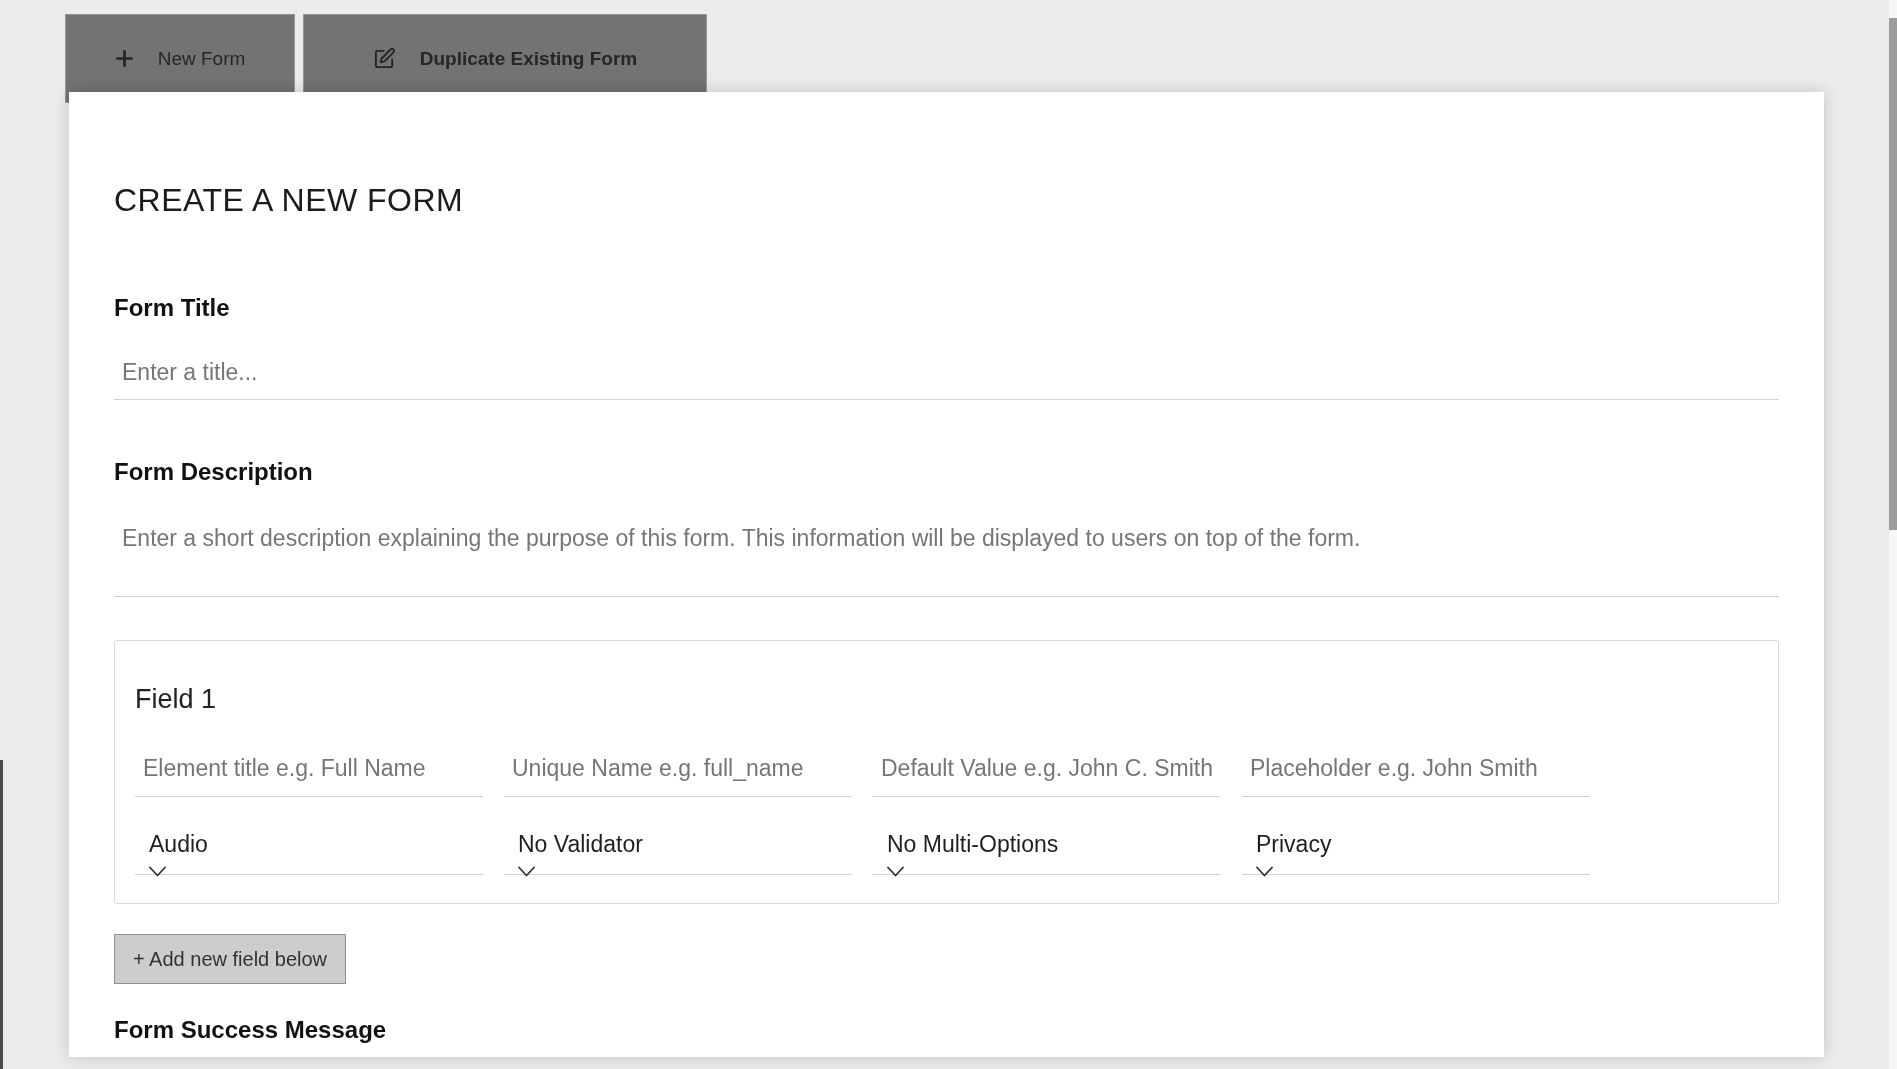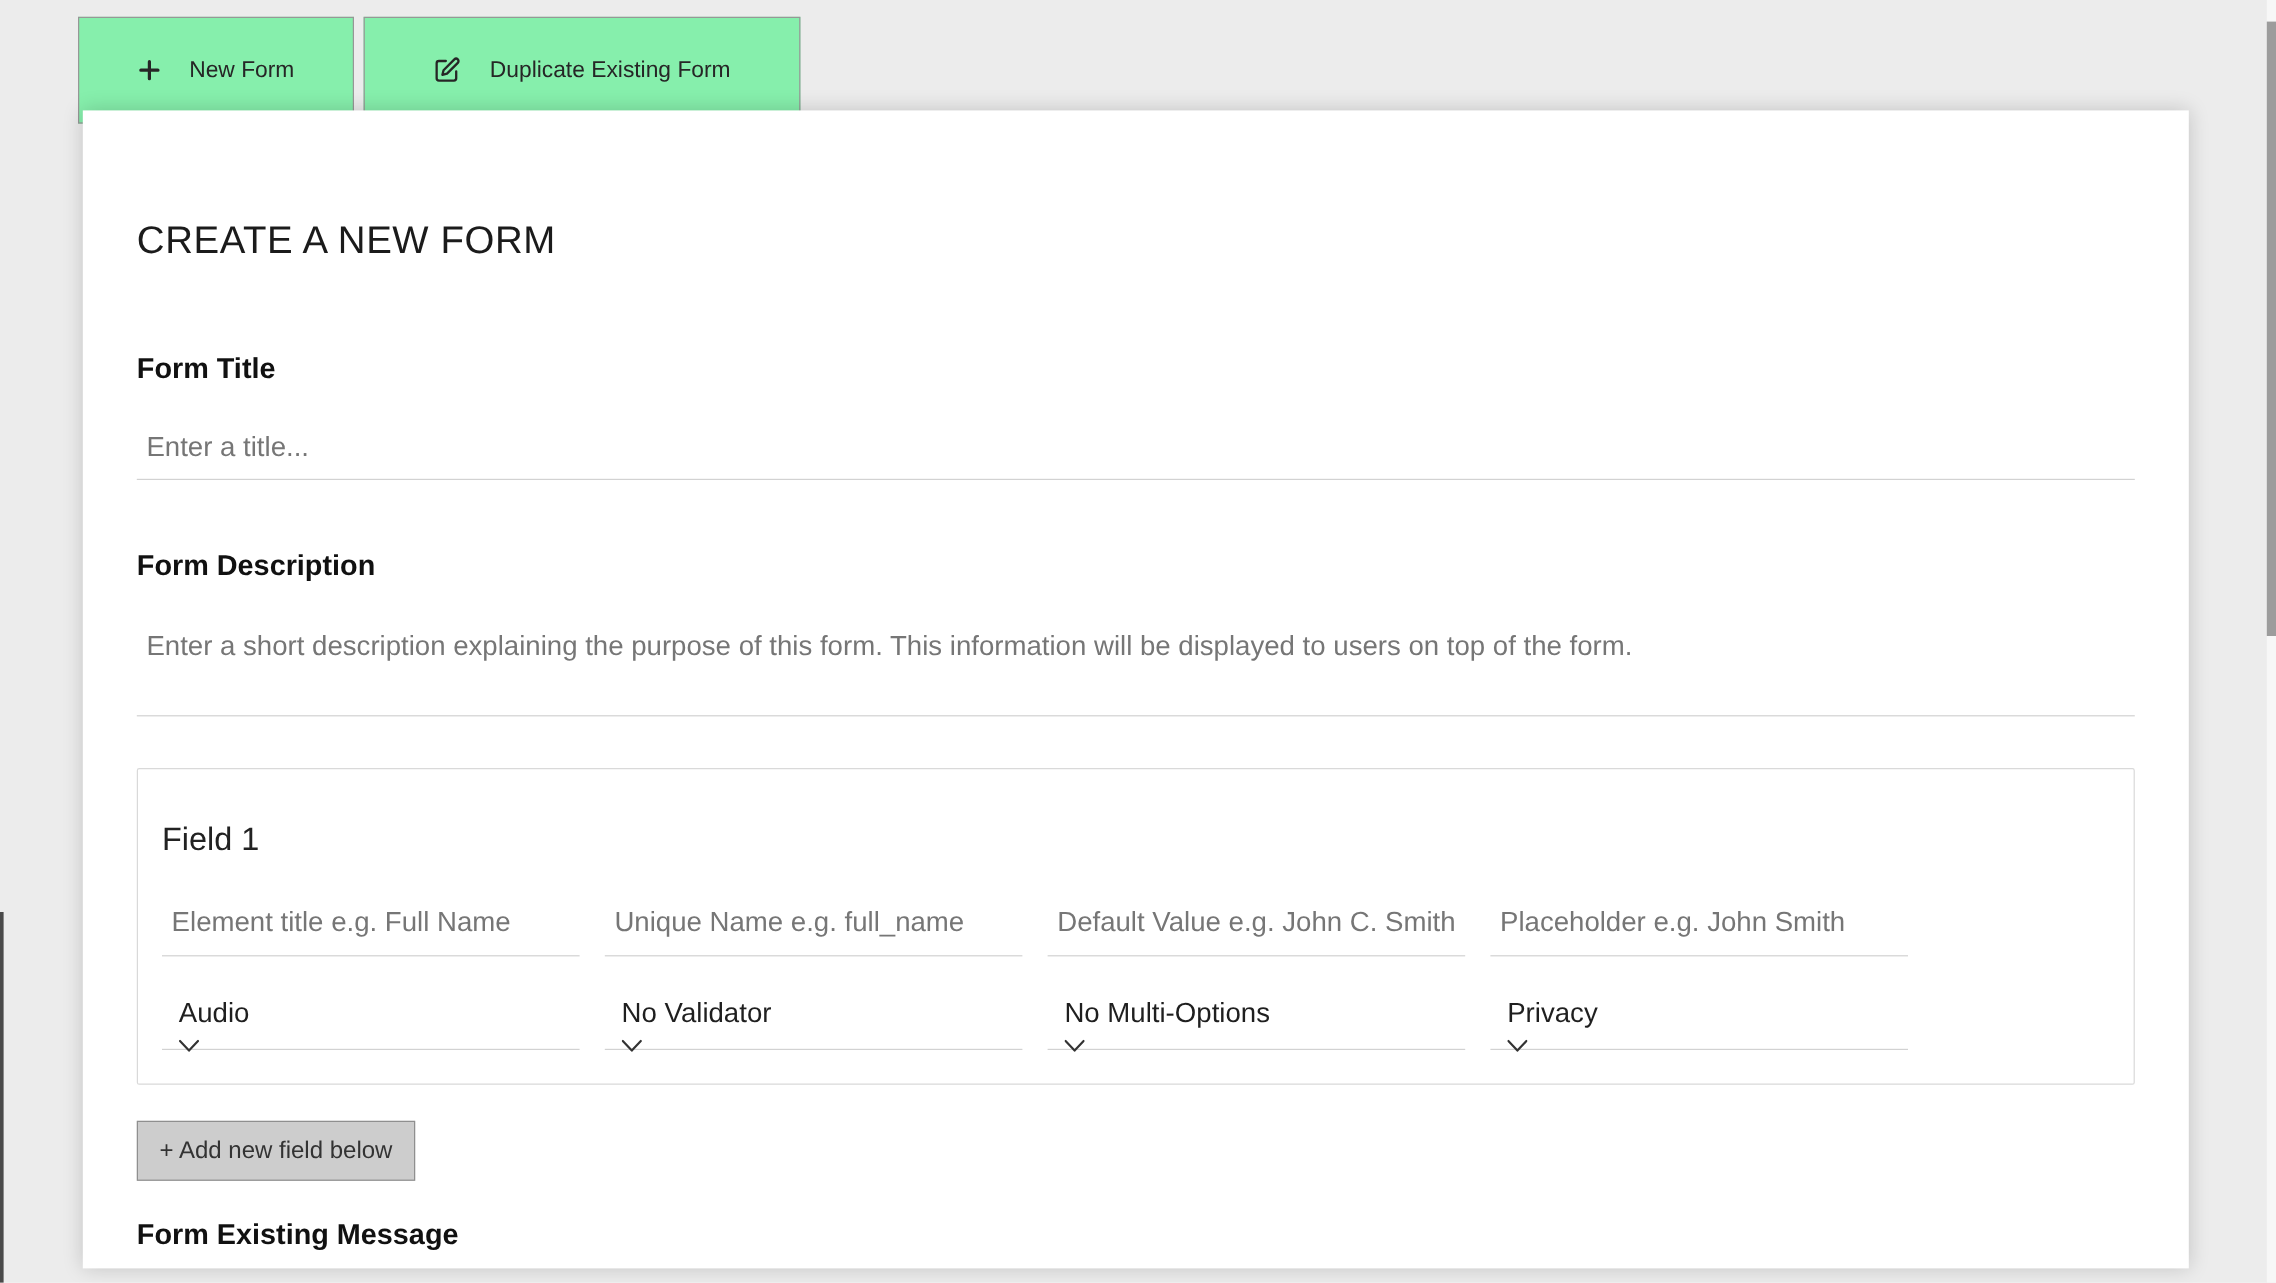--- a/index.html
+++ b/index.html
@@ -12,29 +12,29 @@
     color:#212121;
   }
 
   
   .tabs {
     position:absolute; left:65px; top:14px;
     display:flex; gap:8px;
   }
   .tab {
     height:89px;
-    background:#86efac;
+    background:#737373;
     border:1px solid #979797;
     display:flex; align-items:center; justify-content:center;
     gap:24px;
     font-size:19px; color:#262626;
     cursor:pointer;
   }
   .tab-new { width:230px; }
-  .tab-dup { width:364px; }
+  .tab-dup { width:404px;font-weight:bold; }
   .tab svg { flex:0 0 auto; }
 
   
   .card {
     position:absolute; left:69px; top:92px;
     width:1755px; height:965px;
     background:#ffffff;
     box-shadow:0 0 16px rgba(0,0,0,0.18);
     padding:89px 45px 0 45px;
   }
@@ -212,20 +212,20 @@
             <path d="M1 1.5l7.5 8 7.5-8"></path>
           </svg>
       </div>
     </div>
   </div>
 
   <div class="actions">
     <button class="action-btn btn-add">+ Add new field below</button>
   </div>
 
-  <div class="section-label lbl-success">Form Existing Message</div>
+  <div class="section-label lbl-success">Form Success Message</div>
 
 </div>
 
 <div class="left-edge-line"></div>
 <div class="scrollbar-track">
   <div class="scrollbar-thumb"></div>
 </div>
 
 </body></html>

